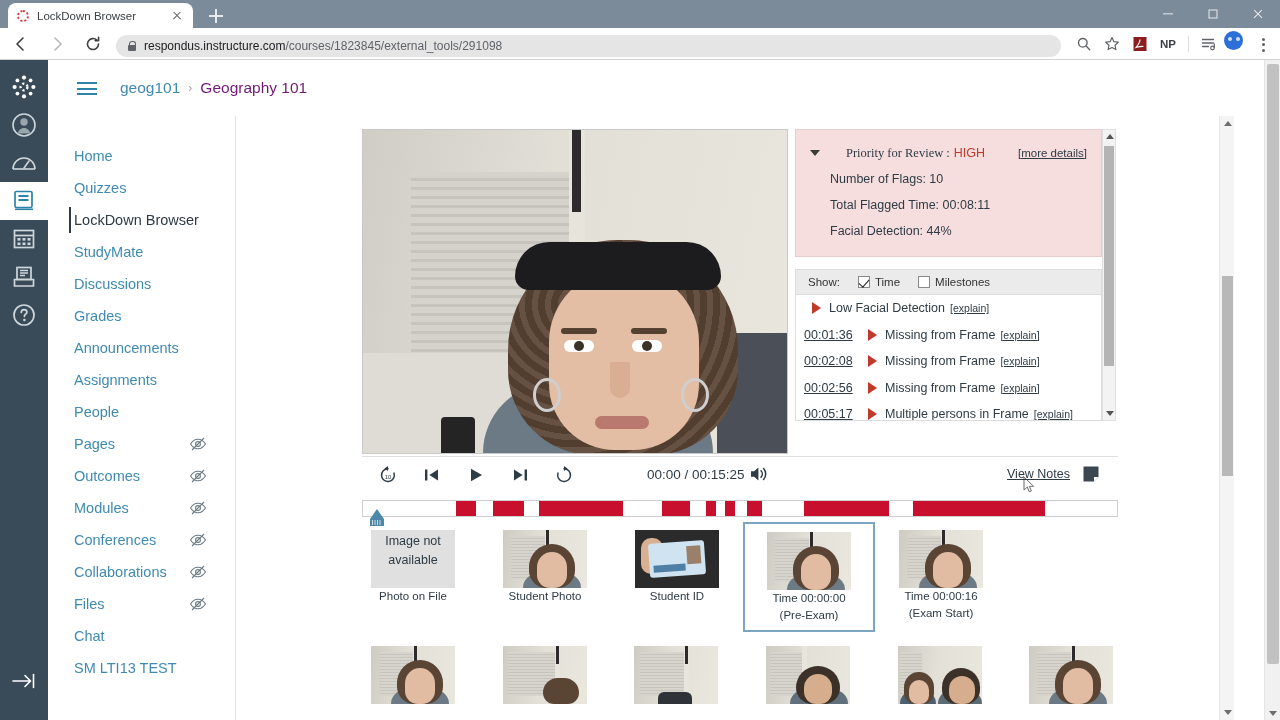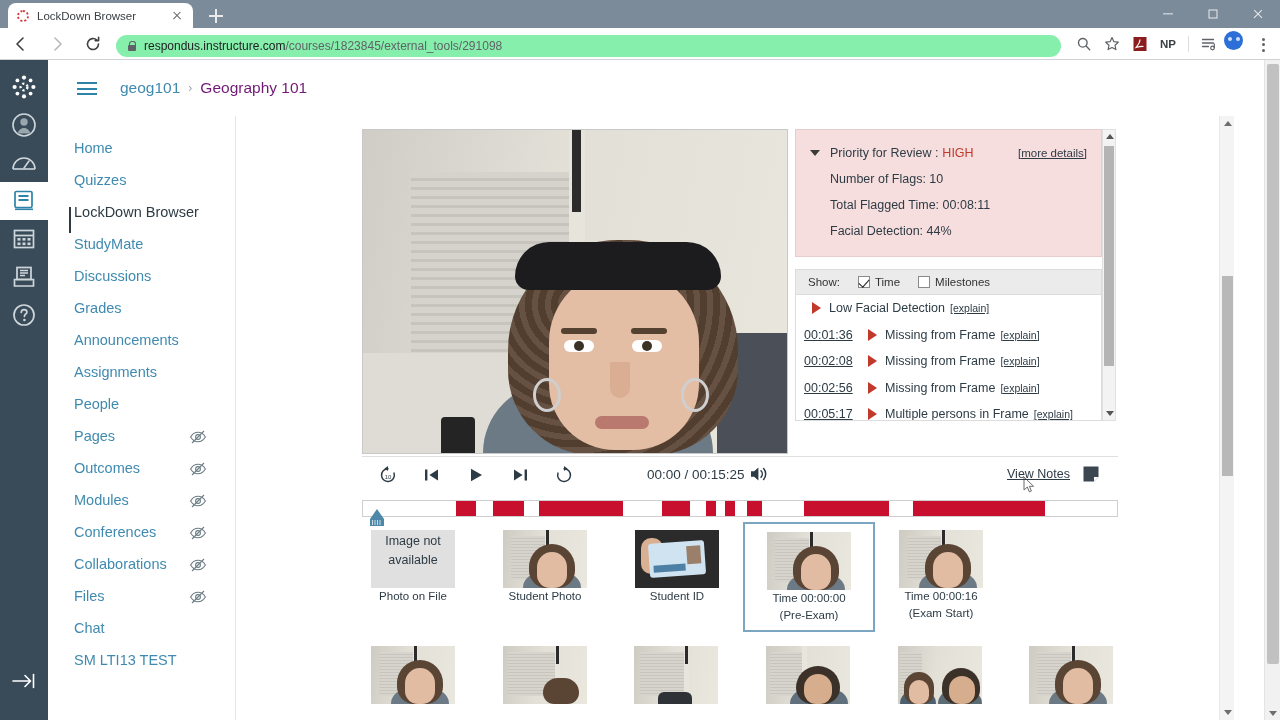--- a/index.html
+++ b/index.html
@@ -61,21 +61,21 @@
   .wc-close i::before { transform: rotate(45deg); }
   .wc-close i::after  { transform: rotate(-45deg); }
 
   .chrome-toolbar {
     position: absolute; left: 0; top: 28px; width: 1280px; height: 31px;
     background: #ffffff; display: flex; align-items: center;
   }
   .nav-btn { width: 30px; height: 30px; margin-left: 6px; position: relative; cursor: pointer; }
   .nav-btn svg { position: absolute; left: 50%; top: 50%; transform: translate(-50%,-50%); }
   .omnibox {
-    flex: 1; height: 22px; margin: 4px 10px 0 8px; background: #86efac;
+    flex: 1; height: 22px; margin: 4px 10px 0 8px; background: #e5e5e5;
     border-radius: 11px; display: flex; align-items: center; padding: 0 10px; text-align: right;
   }
   .lock { width: 11px; height: 11px; flex: 0 0 11px; position: relative; }
   .lock::before {
     content: ""; position: absolute; left: 1.5px; top: 5px; width: 8px; height: 6px;
     background: #5f6368; border-radius: 1px;
   }
   .lock::after {
     content: ""; position: absolute; left: 3px; top: 1px; width: 5px; height: 5px;
     border: 1.3px solid #5f6368; border-bottom: none; border-radius: 3px 3px 0 0;
@@ -132,21 +132,21 @@
   .crumb-link { color: #3f8ab0; cursor: pointer; }
   .crumb-sep { color: #9aa5ab; margin: 0 8px; font-size: 12px; }
   .crumb-cur { color: #701a75; }
 
   
   .coursenav {
     position: absolute; left: 48px; top: 116px; width: 188px; height: 604px;
     background: #ffffff; border-right: 1px solid #e3e6e8; padding-top: 24px;
   }
   .cn-item {
-    height: 32px; display: flex; padding-left: 26px;
+    height: 32px; display: flex; align-items: center; padding-left: 26px;
     font-size: 14.5px; color: #3f8ab0; cursor: pointer; position: relative;
   }
   .cn-item.active { color: #2d3b45; font-weight: 400; }
   .cn-item.active::before {
     content: ""; position: absolute; left: 21px; top: 3px; bottom: 3px; width: 2px; background: #2d3b45;
   }
   .cn-label { flex: 1; }
   .eye { width: 18px; height: 18px; margin-right: 28px; position: relative; flex: 0 0 18px; }
   .eye svg { position: absolute; left: 0; top: 0; }
 
@@ -202,21 +202,21 @@
   .priority {
     position: absolute; left: 0; top: 0; width: 307px; height: 128px;
     background: #f7dede; border: 1px solid #e6cccc;
     padding: 10px 14px;
   }
   .prow { display: flex; align-items: center; font-size: 12.5px; color: #2d3b45; height: 26px; }
   .caret-dn {
     width: 0; height: 0; border-left: 5px solid transparent; border-right: 5px solid transparent;
     border-top: 6px solid #3b3b3b; margin-right: 10px; flex: 0 0 10px; cursor: pointer;
   }
-  .pri-label { margin-left: 0; }
+  .pri-label { margin-left: 16px; font-family: Liberation Serif, serif; }
   .pri-high { color: #c0392b; margin-left: 4px; }
   .more-details { margin-left: auto; font-size: 11.5px; color: #2d3b45; text-decoration: underline; cursor: pointer; }
   .pind { padding-left: 20px; }
 
   .showbar {
     position: absolute; left: 0; top: 140px; width: 307px; height: 26px;
     background: #ebebeb; border: 1px solid #dcdcdc; display: flex; align-items: center; padding-left: 12px;
     font-size: 11.5px; color: #333;
   }
   .showbar .cb { width: 12px; height: 12px; border: 1px solid #8a8a8a; background: #fff; margin: 0 5px 0 18px; position: relative; cursor: pointer; }

